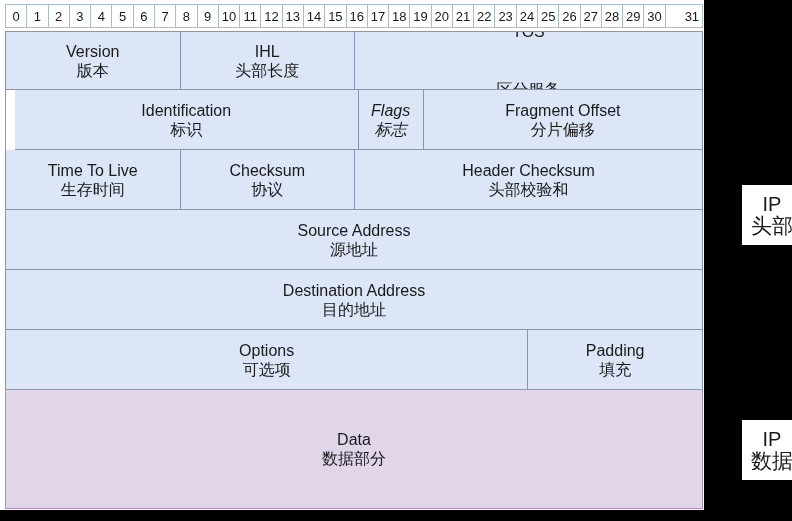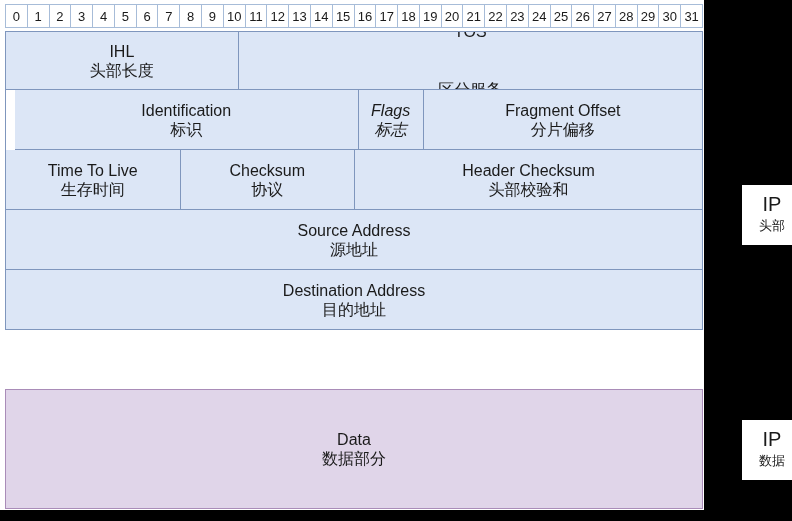--- a/index.html
+++ b/index.html
@@ -43,20 +43,21 @@
     box-sizing: border-box;
     display: flex;
     align-items: center;
     justify-content: center;
     font-size: 13px;
     color: #1a1a1a;
     line-height: 1;
   }
   .bit-cell:last-child {
     border-right: 1px solid #a7bcd8;
+    padding-left: 16px;
   }
 
   
   #header-grid {
     position: absolute;
     left: 5px;
     top: 31px;
     width: 698px;
     border-left: 1px solid #7f96bd;
     border-top: 1px solid #7f96bd;
@@ -132,21 +133,21 @@
     left: 742px;
     top: 420px;
     width: 60px;
     height: 60px;
   }
   .side-en {
     font-size: 20px;
     line-height: 22px;
   }
   .side-zh {
-    font-size: 13px;
+    font-size: 21px;
     line-height: 22px;
   }
 </style>
 </head>
 <body>
 
 <div id="diagram">
 
   <div id="bit-ruler">
       <div class="bit-cell">0</div>
@@ -179,20 +180,24 @@
       <div class="bit-cell">27</div>
       <div class="bit-cell">28</div>
       <div class="bit-cell">29</div>
       <div class="bit-cell">30</div>
       <div class="bit-cell">31</div>
     </div>
 
   <div id="header-grid">
       <div class="field-row" style="height: 58px;">
         <div class="field-cell" style="flex: 4 0 0px;">
+          <div class="field-en">Version</div>
+          <div class="field-zh">版本</div>
+        </div>
+        <div class="field-cell" style="flex: 4 0 0px;">
           <div class="field-en">IHL</div>
           <div class="field-zh">头部长度</div>
         </div>
         <div class="field-cell" style="flex: 8 0 0px; gap: 39px;">
           <div class="field-en">TOS</div>
           <div class="field-zh">区分服务</div>
         </div>
       </div>
       <div class="field-row" style="height: 60px;">
         <div class="field-cell" style="flex: 16 0 0px; margin-left: 9px;">
@@ -225,20 +230,30 @@
       <div class="field-row" style="height: 60px;">
         <div class="field-cell" style="flex: 32 0 0px;">
           <div class="field-en">Source Address</div>
           <div class="field-zh">源地址</div>
         </div>
       </div>
       <div class="field-row" style="height: 60px;">
         <div class="field-cell" style="flex: 32 0 0px;">
           <div class="field-en">Destination Address</div>
           <div class="field-zh">目的地址</div>
+        </div>
+      </div>
+      <div class="field-row" style="height: 60px;">
+        <div class="field-cell" style="flex: 24 0 0px;">
+          <div class="field-en">Options</div>
+          <div class="field-zh">可选项</div>
+        </div>
+        <div class="field-cell" style="flex: 8 0 0px;">
+          <div class="field-en">Padding</div>
+          <div class="field-zh">填充</div>
         </div>
       </div>
     </div>
 
   <div id="data-box">
     <div class="field-en">Data</div>
     <div class="field-zh">数据部分</div>
   </div>
 
 </div>

